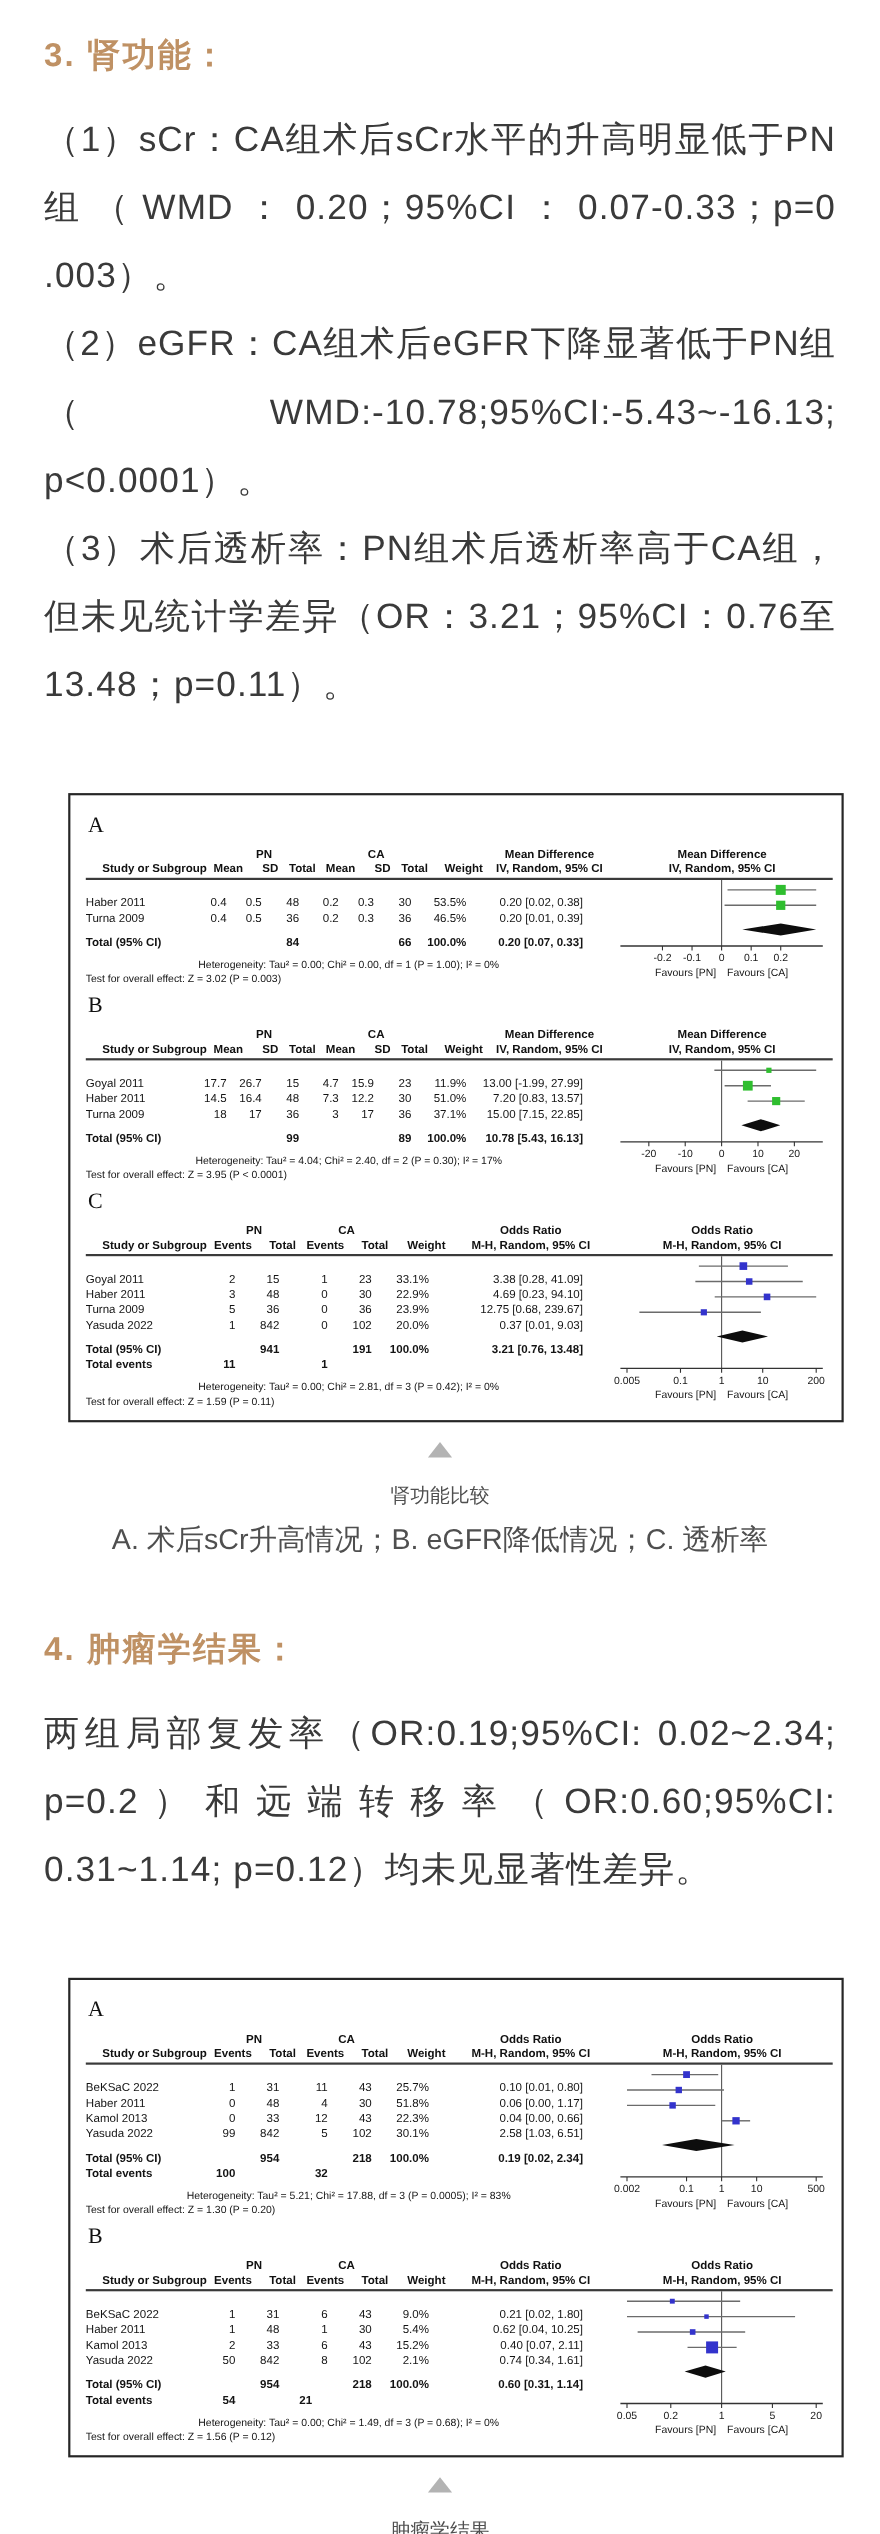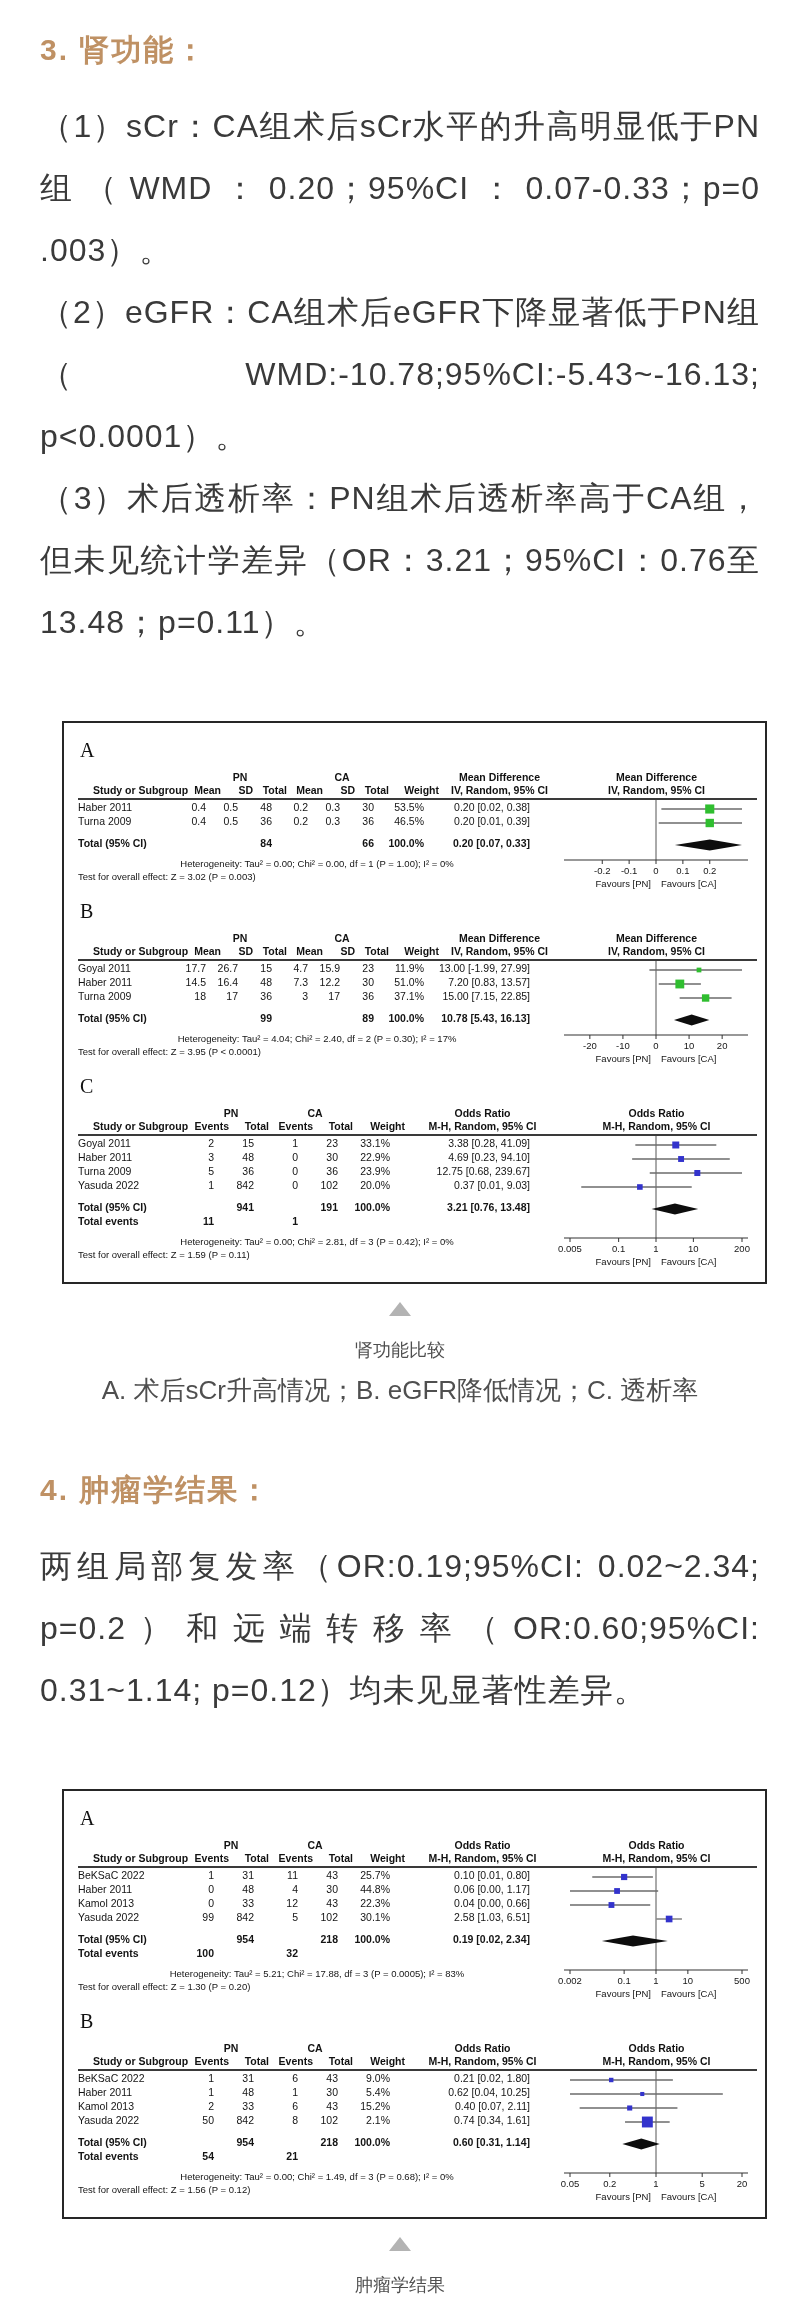--- a/index.html
+++ b/index.html
@@ -16,21 +16,21 @@
         border:2px solid #262626;padding:10px 8px 4px 14px;background:#fff;color:#141414;}
   .panel{margin-bottom:6px;}
   .plabel{font-family:"Liberation Serif","DejaVu Serif",serif;font-size:20px;
         color:#111;margin:6px 0 9px 2px;}
   .headzone{display:flex;border-bottom:2px solid #3a3a3a;padding-bottom:1px;}
   .lefthead{flex:0 0 478px;}
   .hrow{display:grid;font-size:10.5px;font-weight:bold;line-height:13px;color:#111;margin-left:15px;}
   .righthead{flex:1;text-align:center;font-size:10.5px;font-weight:bold;
         line-height:13px;align-self:flex-end;color:#111;}
   .datazone{display:flex;}
-  .leftbody{flex:0 0 478px;padding-top:0;}
+  .leftbody{flex:0 0 478px;padding-top:14px;}
   .drow{display:grid;font-size:10.5px;line-height:14px;height:14px;color:#141414;}
   .num{text-align:right;padding-right:4px;}
   .ctr{text-align:center;}
   .effect{text-align:right;padding-right:26px;}
   .spacer{height:8px;}
   .trow{font-weight:bold;}
   .fnote{font-size:9.5px;line-height:13px;color:#141414;white-space:nowrap;}
   .fnote.first{margin-top:7px;text-align:center;}
   .rightplot{flex:1;position:relative;}
   .rightplot svg{display:block;overflow:visible;}
@@ -398,21 +398,21 @@
               <div class="num">43</div>
               <div class="num">25.7%</div>
               <div class="effect">0.10 [0.01, 0.80]</div>
             </div>
             <div class="drow" style="display: grid; grid-template-columns: 96px 44px 40px 44px 40px 52px 1fr;">
               <div>Haber 2011</div>
               <div class="num">0</div>
               <div class="num">48</div>
               <div class="num">4</div>
               <div class="num">30</div>
-              <div class="num">44.8%</div>
+              <div class="num">51.8%</div>
               <div class="effect">0.06 [0.00, 1.17]</div>
             </div>
             <div class="drow" style="display: grid; grid-template-columns: 96px 44px 40px 44px 40px 52px 1fr;">
               <div>Kamol 2013</div>
               <div class="num">0</div>
               <div class="num">33</div>
               <div class="num">12</div>
               <div class="num">43</div>
               <div class="num">22.3%</div>
               <div class="effect">0.04 [0.00, 0.66]</div>
@@ -538,21 +538,21 @@
             <div class="drow trow" style="display: grid; grid-template-columns: 96px 44px 40px 44px 40px 52px 1fr;">
               <div>Total (95% CI)</div>
               <div class="num" style="grid-column: 3;">954</div>
               <div class="num" style="grid-column: 5;">218</div>
               <div class="num" style="grid-column: 6;">100.0%</div>
               <div class="effect" style="grid-column: 7;">0.60 [0.31, 1.14]</div>
             </div>
             <div class="drow trow" style="display: grid; grid-template-columns: 96px 44px 40px 44px 40px 52px 1fr;">
               <div>Total events</div>
               <div class="num" style="grid-column: 2;">54</div>
-              <div class="num" style="grid-column: 4;">21</div>
+              <div class="num" style="grid-column: 4; text-align: center;">21</div>
             </div>
             <div class="fnote first">Heterogeneity: Tau² = 0.00; Chi² = 1.49, df = 3 (P = 0.68); I² = 0%</div>
             <div class="fnote">Test for overall effect: Z = 1.56 (P = 0.12)</div>
           </div>
           <div class="rightplot">
             <svg width="200" height="136">
               <line x1="100" y1="0" x2="100" y2="102" stroke="#555" stroke-width="1"></line>
               <line x1="14" y1="9" x2="116.87388877431712" y2="9" stroke="#6b6b6b" stroke-width="1.3"></line>
               <rect x="52.975196557999" y="6.7775" width="4.445" height="4.445" fill="#3333cc"></rect>
               <line x1="14" y1="23" x2="166.81033697407696" y2="23" stroke="#6b6b6b" stroke-width="1.3"></line>

